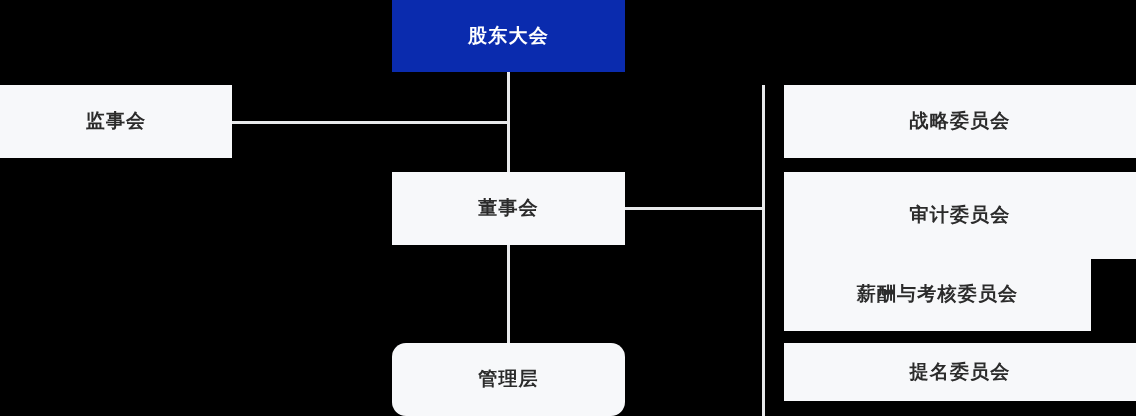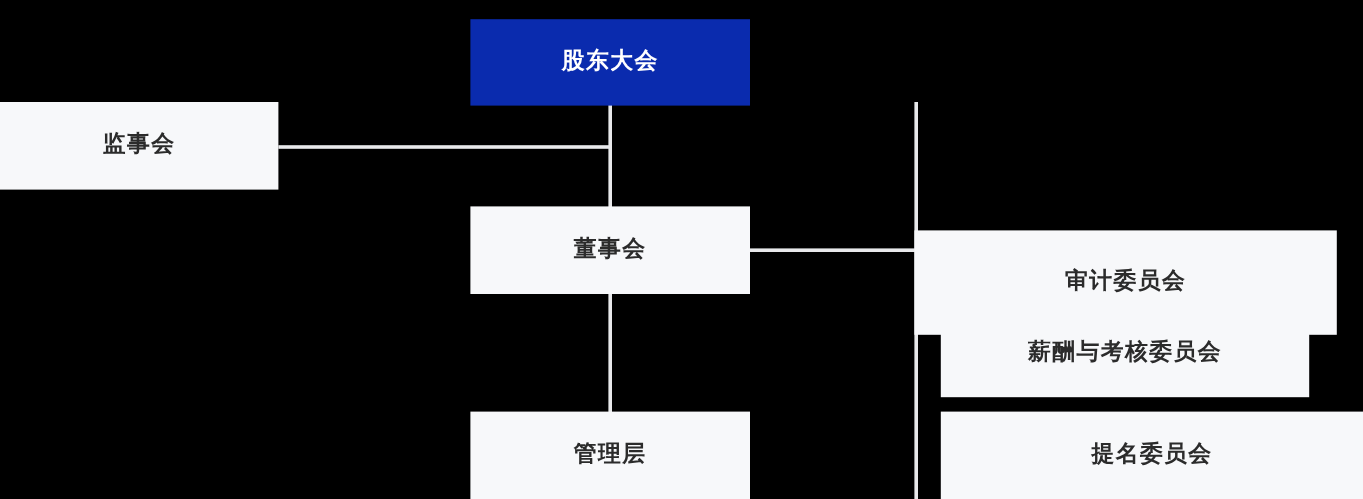--- a/index.html
+++ b/index.html
@@ -33,33 +33,32 @@
     line-height: 1.2;
     z-index: 3;
   }
   .node-light {
     background: #F7F8FA;
     color: #2B2B2B;
   }
   .node-primary {
     background: #0A2BAE;
     color: #FFFFFF;
-    margin-top: 16px;
   }
 
   
   .n-shareholders { left: 392px;  top: 0px;   width: 233px; height: 72px; }
   .n-supervisors  { left: 0px;    top: 85px;  width: 232px; height: 73px; align-items: center; }
   .n-board        { left: 392px;  top: 172px; width: 233px; height: 73px; }
-  .n-management   { left: 392px;  top: 343px; width: 233px; height: 73px; }
+  .n-management   { left: 392px;  top: 343px; width: 233px; height: 73px; border-radius: 14px; }
 
   .n-strategy     { left: 784px;  top: 85px;  width: 352px; height: 73px; }
-  .n-audit        { left: 762px;  top: 172px; width: 352px; height: 87px; margin-top: 20px; }
+  .n-audit        { left: 784px;  top: 172px; width: 352px; height: 87px; }
   .n-comp         { left: 784px;  top: 258px; width: 307px; height: 73px; }
-  .n-nomination   { left: 784px;  top: 343px; width: 352px; height: 73px; }
+  .n-nomination   { left: 784px;  top: 343px; width: 352px; height: 58px; }
 
   
   .conn {
     position: absolute;
     background: #E8E9EB;
     z-index: 1;
   }
   
   .c-v-top    { left: 507px; top: 72px;  width: 3px;  height: 101px; }
   
@@ -91,20 +90,23 @@
   </div>
 
   <div class="node node-light n-board">
     <span>董事会</span>
   </div>
 
   <div class="node node-light n-management">
     <span>管理层</span>
   </div>
 
+  <div class="node node-light n-strategy">
+    <span>战略委员会</span>
+  </div>
 
   <div class="node node-light n-audit">
     <span>审计委员会</span>
   </div>
 
   <div class="node node-light n-comp">
     <span>薪酬与考核委员会</span>
   </div>
 
   <div class="node node-light n-nomination">

